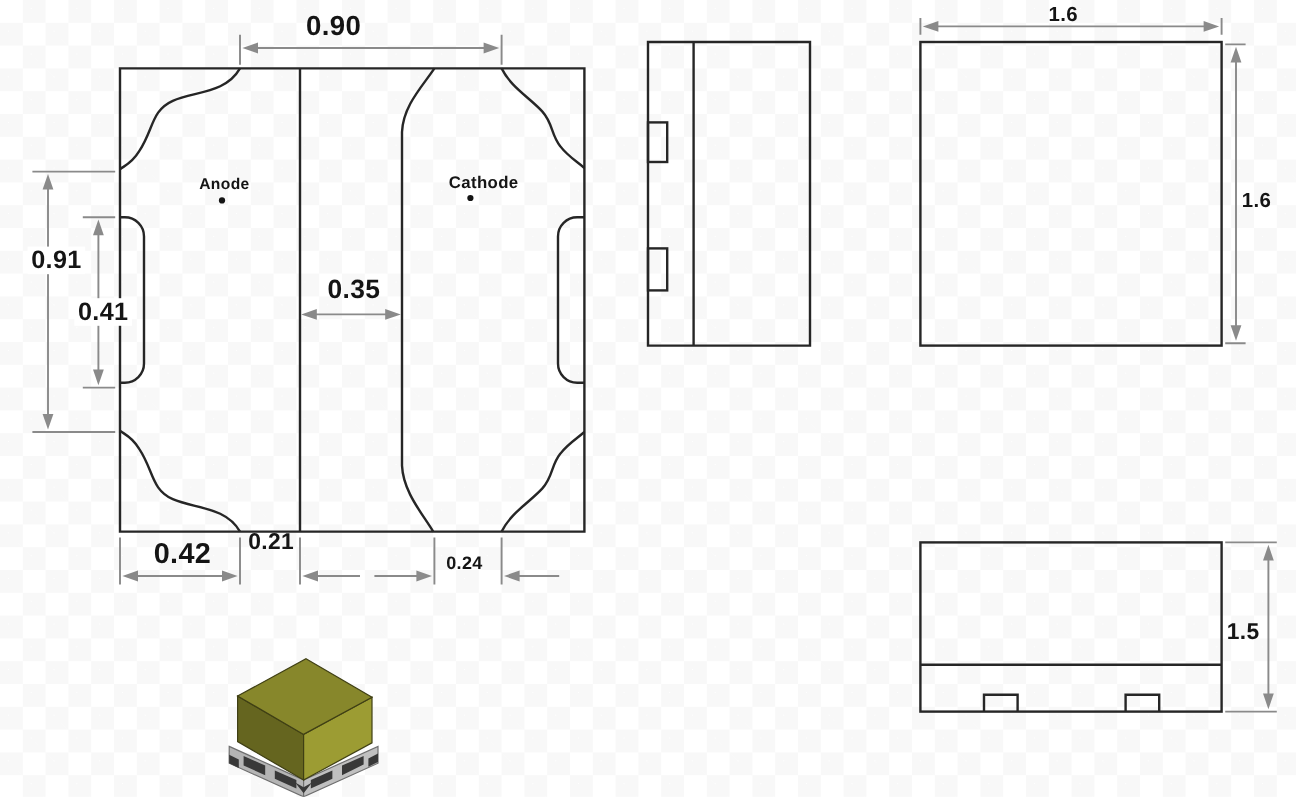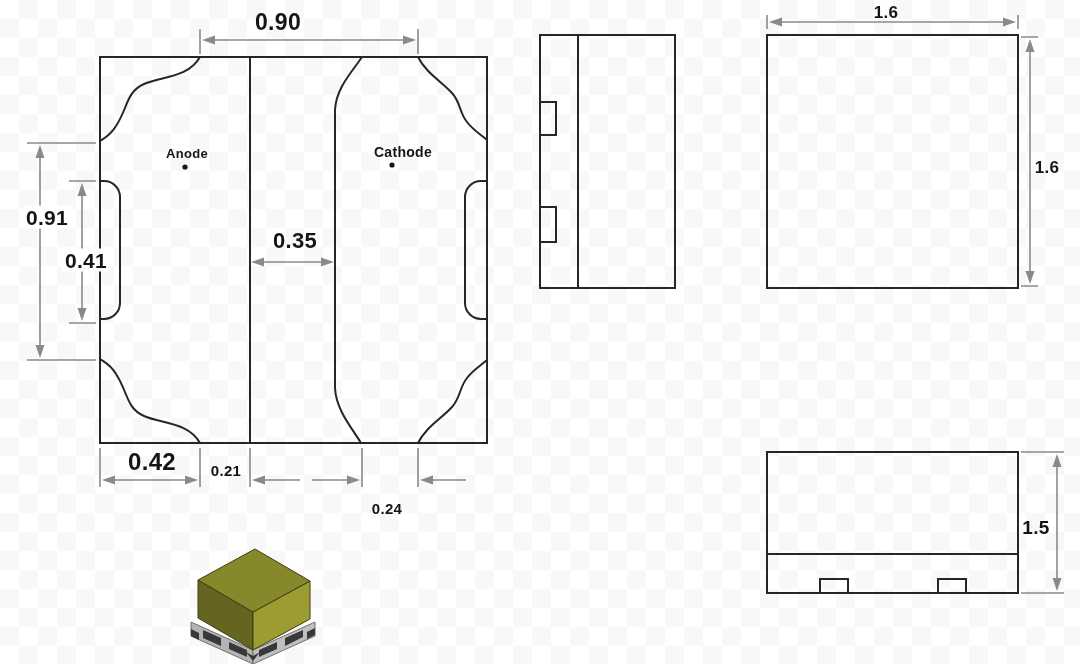--- a/index.html
+++ b/index.html
@@ -149,23 +149,23 @@
   <span class="lbl bg" style="left:86px;top:260px;font-size:21px;">0.41</span>
 
   <span class="lbl" style="left:295px;top:241px;font-size:22px;">0.35</span>
 
   <span class="lbl" style="left:187px;top:153px;font-size:13px;">Anode</span>
 
   <span class="lbl" style="left:403px;top:152px;font-size:14px;">Cathode</span>
 
   <span class="lbl" style="left:152px;top:462px;font-size:24px;">0.42</span>
 
-  <span class="lbl" style="left:226px;top:470px;font-size:15px;">0.21</span>
+  <span class="lbl" style="left:226px;top:452px;font-size:19px;">0.21</span>
 
-  <span class="lbl" style="left:387px;top:470px;font-size:15px;margin-top:38px;">0.24</span>
+  <span class="lbl" style="left:387px;top:470px;font-size:15px;">0.24</span>
 
   <span class="lbl" style="left:886px;top:12px;font-size:17px;">1.6</span>
 
   <span class="lbl" style="left:1047px;top:167px;font-size:17px;">1.6</span>
 
   <span class="lbl" style="left:1036px;top:527px;font-size:19px;">1.5</span>
 
 </div>
 
 </body></html>

